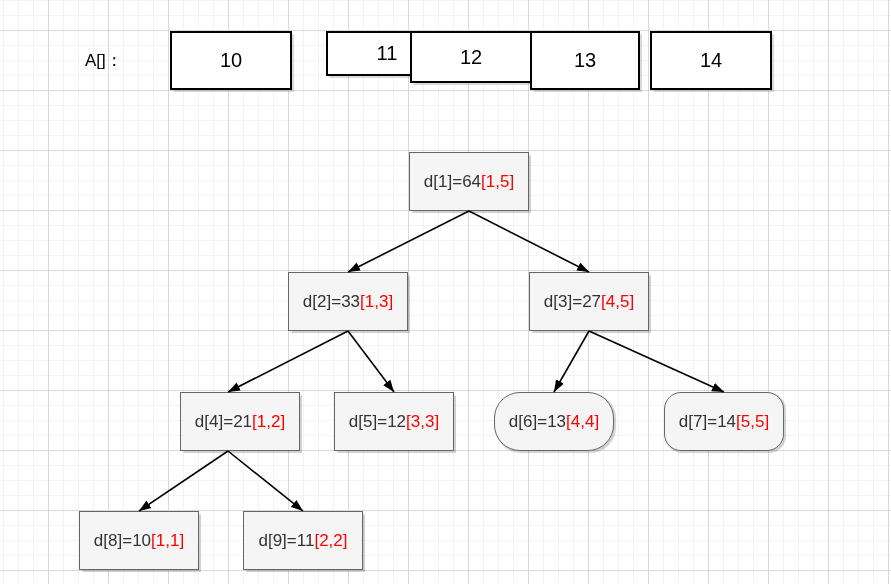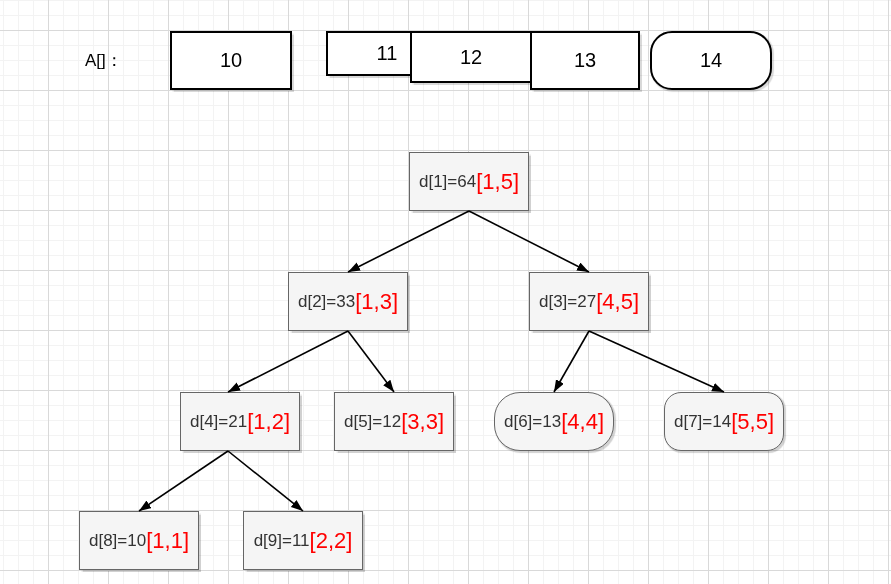--- a/index.html
+++ b/index.html
@@ -32,42 +32,42 @@
     box-shadow:1.5px 1.5px 1px rgba(0,0,0,0.15);
   }
   .node{
     position:absolute; width:120px; height:59px; box-sizing:border-box;
     background:var(--node-fill); border:1.5px solid var(--node-border);
     display:flex; align-items:center; justify-content:center;
     box-shadow:1.5px 1.5px 1px rgba(0,0,0,0.18);
     text-align:center;
   }
   .node-label{font-size:17px; line-height:21px; color:var(--node-text);}
-  .node-range{font-size:22px; line-height:21px; color:var(--range-text);}
+  .node-range{font-size:17px; line-height:21px; color:var(--range-text);}
   svg.edges{position:absolute; left:0; top:0; pointer-events:none;}
 </style>
 </head>
 <body>
 
 <div class="canvas">
   <div class="array-label">A[]：</div>
   <div id="array-row">
       <div class="cell" style="left: 170px; top: 31px; width: 122px; height: 59px;">
         <span>10</span>
       </div>
       <div class="cell" style="left: 290px; top: 31px; width: 122px; height: 45px; margin-left: 36px;">
         <span>11</span>
       </div>
       <div class="cell" style="left: 410px; top: 31px; width: 122px; height: 52px;">
         <span>12</span>
       </div>
       <div class="cell" style="left: 530px; top: 31px; width: 110px; height: 59px;">
         <span>13</span>
       </div>
-      <div class="cell" style="left: 650px; top: 31px; width: 122px; height: 59px; border-radius: 22px;">
+      <div class="cell" style="left: 650px; top: 31px; width: 122px; height: 59px;">
         <span>14</span>
       </div>
     </div>
   <div id="tree-nodes">
       <div class="node" style="left: 409px; top: 152px;">
         <div class="node-label">d[1]=64</div>
         <div class="node-range">[1,5]</div>
       </div>
       <div class="node" style="left: 288px; top: 272px;">
         <div class="node-label">d[2]=33</div>

